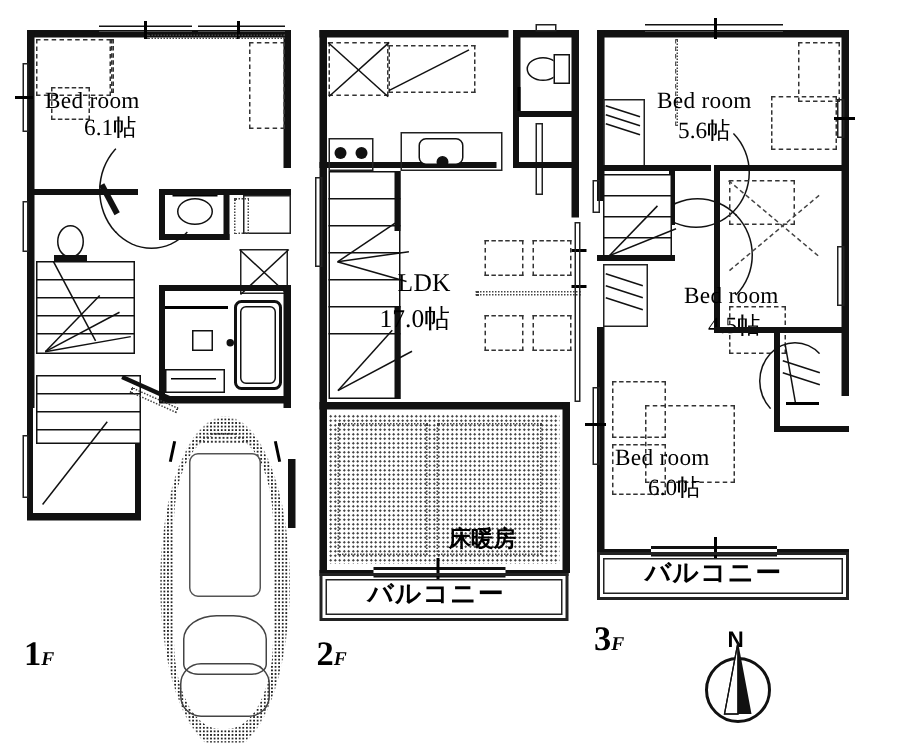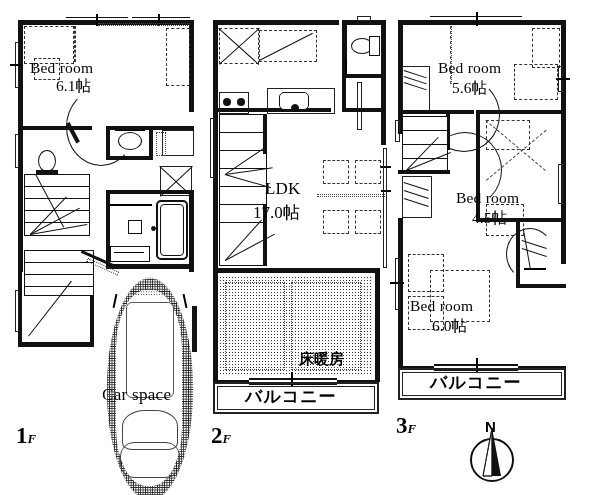--- a/index.html
+++ b/index.html
@@ -158,21 +158,20 @@
         background-image:radial-gradient(#333 .7px, transparent .8px);background-size:2.6px 2.6px;
         clip-path:polygon(0% 0%,100% 0%,100% 4%,0% 4%);"></div>
     <div class="thin" style="left:116px;top:288px;width:48px;height:96px;border-radius:6px;border-color:#555;"></div>
     <div class="thin" style="left:112px;top:396px;width:56px;height:40px;border-radius:40% 40% 18% 18%;border-color:#444;"></div>
     <div class="thin" style="left:110px;top:428px;width:60px;height:36px;border-radius:14px;border-color:#444;"></div>
     <div class="wt" style="left:104px;top:280px;width:2px;height:14px;transform:rotate(12deg);"></div>
     <div class="wt" style="left:174px;top:280px;width:2px;height:14px;transform:rotate(-12deg);"></div>
 
     <div class="w" style="left:182px;top:292px;width:5px;height:46px;"></div>
 
-    <div class="lbl carsp" style="left:92px;top:372px;">Car space</div>
 
     <div class="lbl floorlab" style="left:6px;top:410px;"><span>1</span><i>F</i></div>
   </div>
 
   <div class="blk" style="left:205px;top:14px;width:190px;height:400px;">
 
     <div class="w" style="left:8px;top:6px;width:126px;height:5px;"></div>
     <div class="w" style="left:8px;top:6px;width:5px;height:248px;"></div>
     <div class="w" style="left:137px;top:6px;width:5px;height:58px;"></div>
     <div class="w" style="left:137px;top:6px;width:44px;height:5px;"></div>

